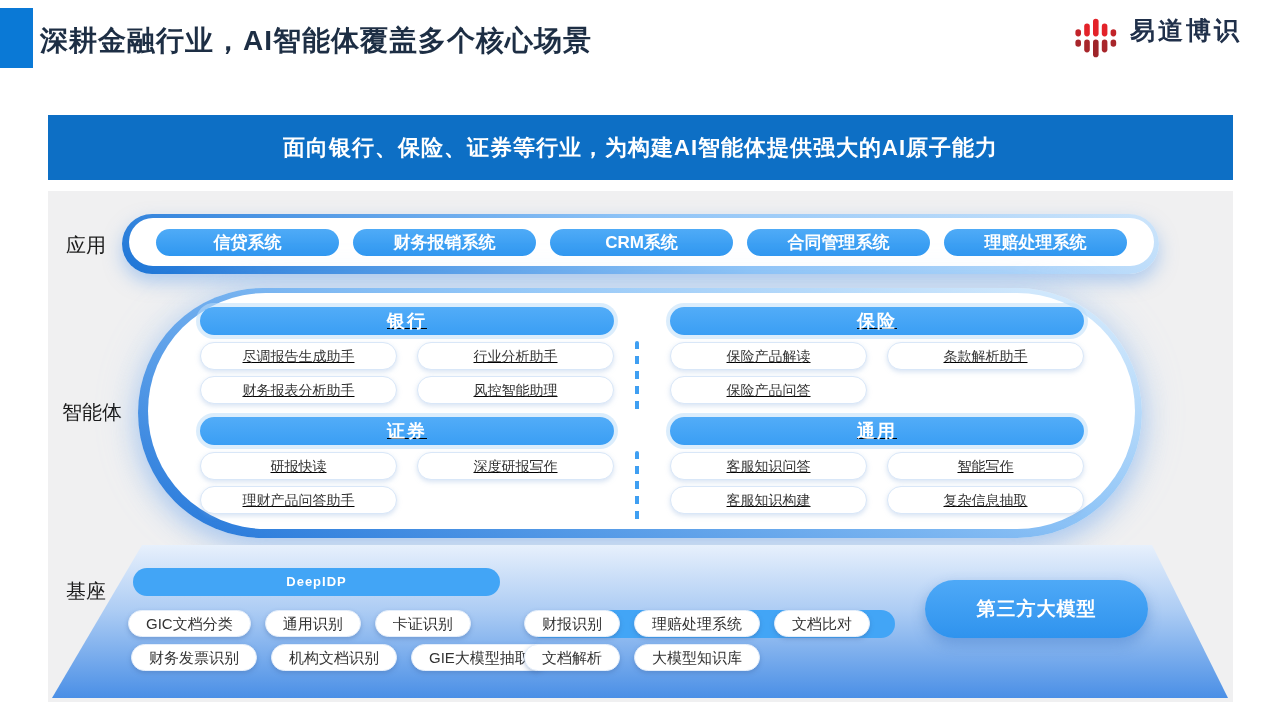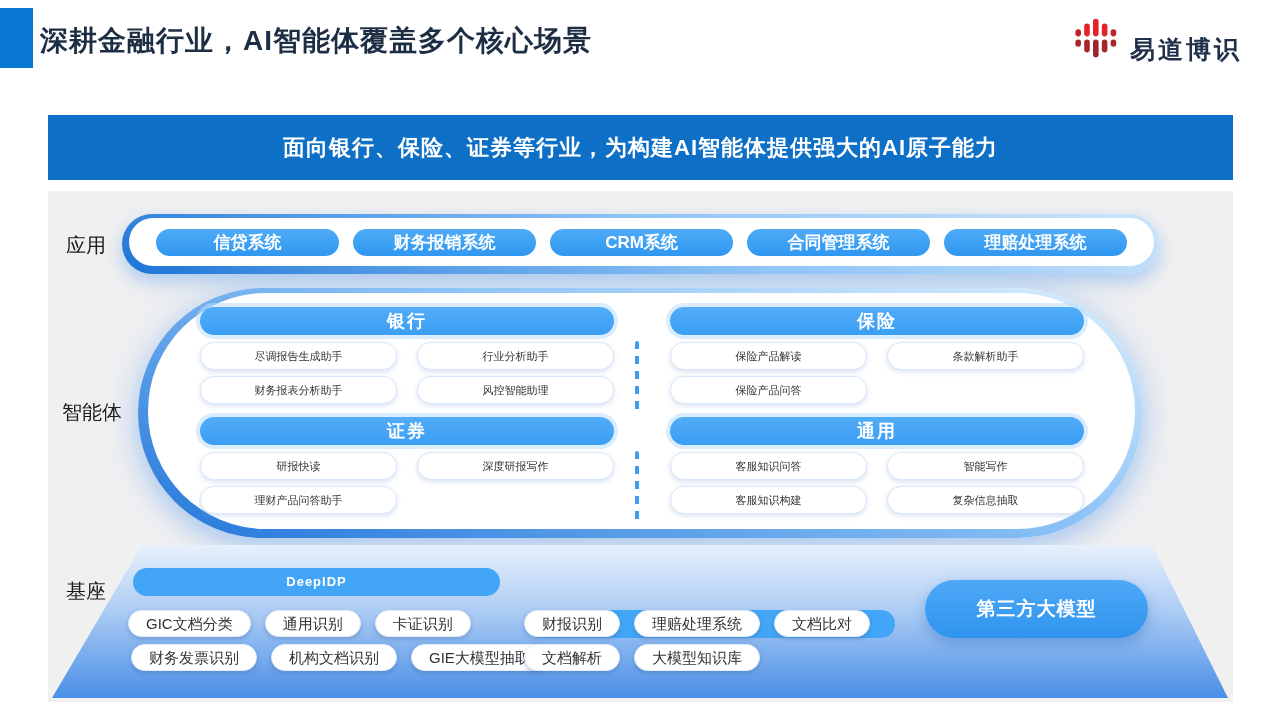--- a/index.html
+++ b/index.html
@@ -3,21 +3,21 @@
 <meta charset="utf-8">
 <style>
   * { margin:0; padding:0; box-sizing:border-box; }
   html,body { background:#ffffff; }
   body { font-family:"Liberation Sans","DejaVu Sans",sans-serif; }
   .slide { position:relative; width:1280px; height:720px; background:#ffffff; overflow:hidden; }
 
   
   .hdr-accent { position:absolute; left:0; top:8px; width:33px; height:60px; background:#0a79d6; }
   .hdr-title { position:absolute; left:40px; top:22px; font-size:28px; font-weight:bold; color:#1d2e44; letter-spacing:1px; }
-  .logo { position:absolute; right:38px; top:14px; display:flex; align-items:flex-end; gap:9px; }
+  .logo { position:absolute; right:38px; top:14px; display:flex; align-items:flex-start; gap:9px; }
   .logo-text { font-size:25px; font-weight:bold; color:#20304a; letter-spacing:3px; }
 
   
   .banner { position:absolute; left:48px; top:115px; width:1185px; height:65px; background:#0d6fc5;
             display:flex; align-items:center; justify-content:center;
             color:#ffffff; font-size:22px; font-weight:bold; letter-spacing:1px; }
 
   
   .panel { position:absolute; left:48px; top:191px; width:1185px; height:511px; background:#f0f0f1; }
 
@@ -39,28 +39,28 @@
 
   
   .agents-outer { position:absolute; left:138px; top:288px; width:1004px; height:250px;
                   border-radius:125px; padding:5px 7px 9px 10px;
                   background:linear-gradient(200deg,#dceefd 0%,#90c5f7 40%,#2376d9 100%);
                   box-shadow:0 10px 26px rgba(110,165,235,.45), 0 0 40px rgba(150,195,245,.35); }
   .agents-inner { position:relative; width:100%; height:100%; background:#ffffff; border-radius:118px; }
   .agent-col { position:absolute; top:14px; width:414px; }
   .agent-col.left { left:52px; }
   .agent-col.right { left:522px; }
-  .agent-group { margin-bottom:13px; }
+  .agent-group { margin-bottom:13px;text-decoration:underline; }
   .group-header { height:28px; line-height:28px; text-align:center; border-radius:14px;
                   background:linear-gradient(180deg,#52acf8,#3a9ef4); color:#ffffff;
                   font-size:18px; font-weight:bold; letter-spacing:2px; margin-bottom:7px;
                   box-shadow:0 0 0 4px rgba(190,223,250,.55); }
   .group-items { display:grid; grid-template-columns:1fr 1fr; gap:6px 20px; }
   .wpill { height:28px; line-height:26px; text-align:center; background:#ffffff;
-           border:1px solid #d9e7f8; border-radius:14px; font-size:11px; color:#333333;
+           border:1px solid #d9e7f8; border-radius:14px; font-size:14px; color:#333333;
            box-shadow:0 2px 5px rgba(140,175,220,.35); white-space:nowrap; overflow:hidden; }
   .dash-divider { position:absolute; left:487px; width:4px;
                   background:repeating-linear-gradient(180deg,#3f9ff2 0 8px,transparent 8px 15px);
                   border-radius:2px; }
   .dash-1 { top:48px; height:70px; }
   .dash-2 { top:158px; height:70px; }
 
   
   .trapezoid { position:absolute; left:52px; top:545px; width:1176px; height:153px;
                clip-path:polygon(90px 0, 1100px 0, 100% 100%, 0 100%);

